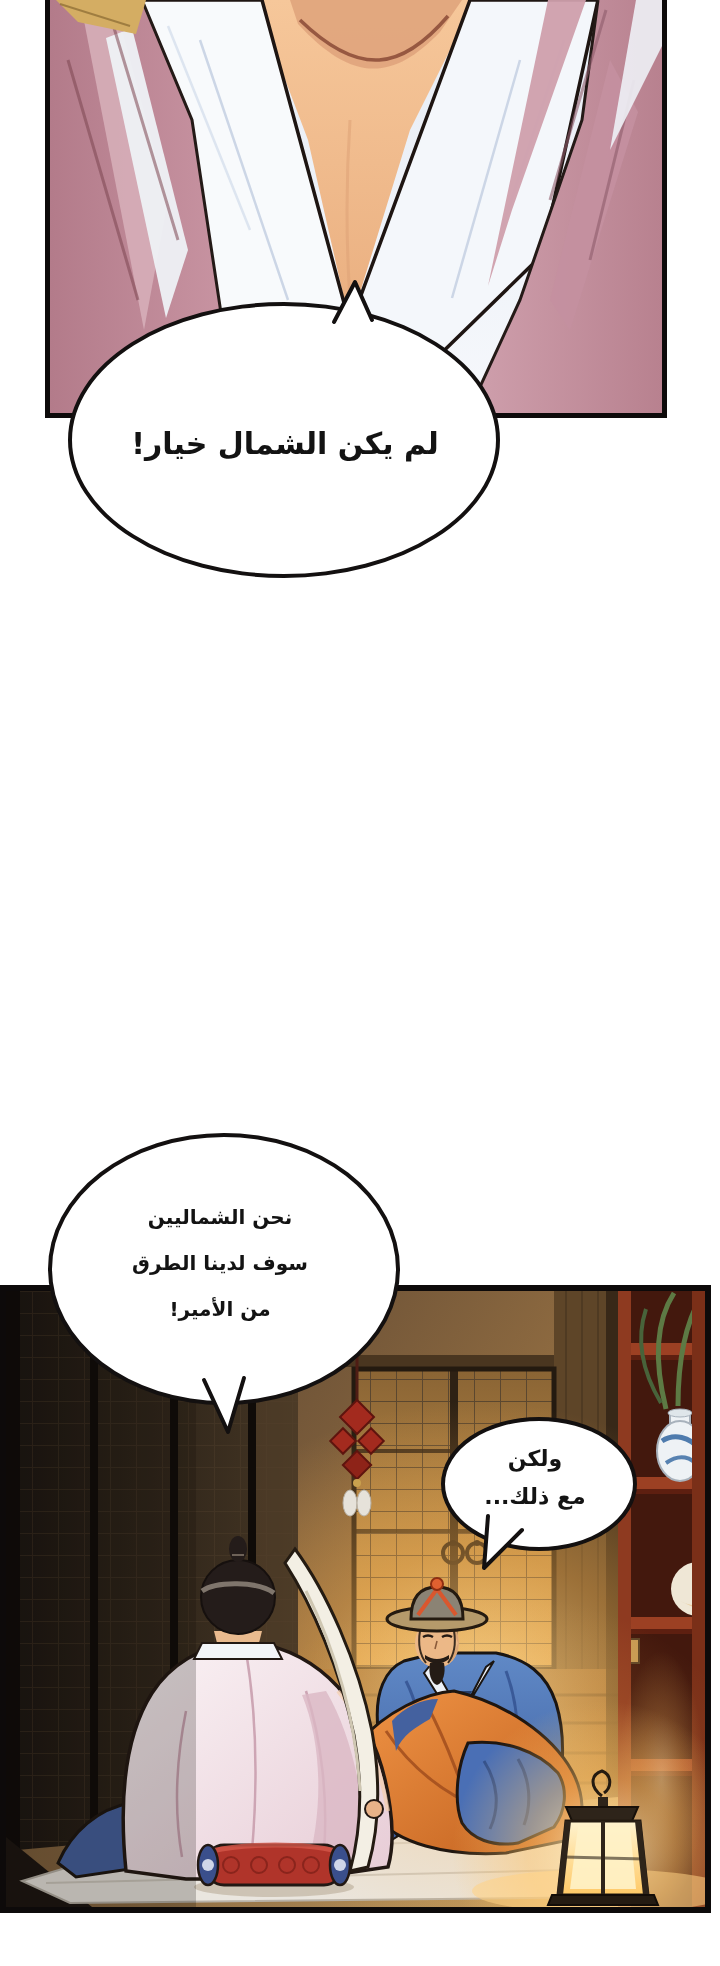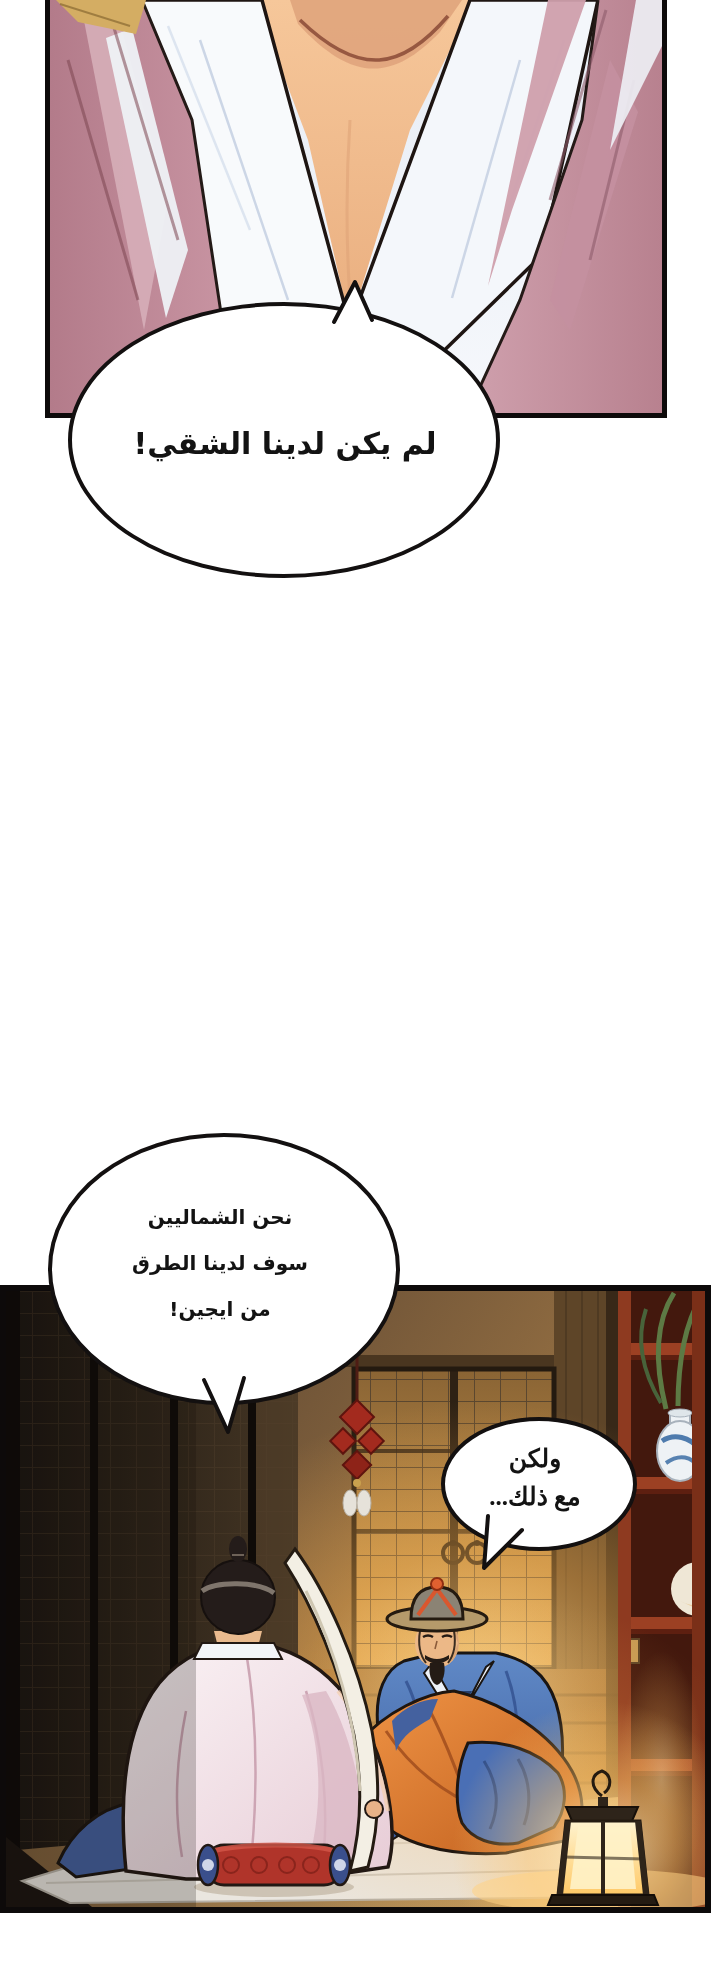--- a/index.html
+++ b/index.html
@@ -15,21 +15,21 @@
   .b2{left:48px;top:1133px;width:344px;height:264px;}
   .b3{left:441px;top:1417px;width:188px;height:126px;}
   .tail{position:absolute;z-index:3;}
   .t1{left:318px;top:274px;}
   .t2{left:188px;top:1368px;}
   .t3{left:468px;top:1502px;}
   .bubble-text{position:absolute;z-index:4;direction:rtl;text-align:center;
                font-weight:bold;color:#131313;}
   .b1t{left:90px;top:420px;width:390px;font-size:30px;line-height:48px;}
   .b2t{left:45px;top:1194px;width:350px;font-size:20px;line-height:46px;}
-  .b3t{left:446px;top:1440px;width:178px;font-size:25px;line-height:38px;font-family:Liberation Serif, serif;}
+  .b3t{left:446px;top:1440px;width:178px;font-size:22px;line-height:38px;}
 </style>
 </head>
 <body>
 
 <div class="page">
 
   <div class="panel panel-top">
     <svg width="612" height="413" viewBox="0 0 612 413">
       <defs>
         <linearGradient id="gTopBg" x1="0" y1="0" x2="0" y2="1">
@@ -316,32 +316,32 @@
       <rect x="0" y="0" width="190" height="616" fill="#120e0a" opacity="0.22"></rect>
     </svg>
   </div>
 
   <div class="bubble b1"></div>
   <svg class="tail t1" width="72" height="56" viewBox="0 0 72 56">
     <path d="M16 48 L37 8 L54 46 Z" fill="#ffffff"></path>
     <path d="M16 48 L37 8 L54 46" fill="none" stroke="#131010" stroke-width="4" stroke-linecap="round" stroke-linejoin="round"></path>
   </svg>
   <div class="bubble-text b1t" dir="rtl">
-    <div>لم يكن لدينا الشقي!</div>
+    <div>لم يكن الشمال خيار!</div>
   </div>
 
   <div class="bubble b2"></div>
   <svg class="tail t2" width="76" height="72" viewBox="0 0 76 72">
     <path d="M16 12 L40 64 L56 10 Z" fill="#ffffff"></path>
     <path d="M16 12 L40 64 L56 10" fill="none" stroke="#131010" stroke-width="4" stroke-linecap="round" stroke-linejoin="round"></path>
   </svg>
   <div class="bubble-text b2t" dir="rtl">
     <div>نحن الشماليين</div>
     <div>سوف لدينا الطرق</div>
-    <div>من ايجين!</div>
+    <div>من الأمير!</div>
   </div>
 
   <div class="bubble b3"></div>
   <svg class="tail t3" width="72" height="76" viewBox="0 0 72 76">
     <path d="M20 14 L16 66 L54 28 Z" fill="#ffffff"></path>
     <path d="M20 14 L16 66 L54 28" fill="none" stroke="#131010" stroke-width="4" stroke-linecap="round" stroke-linejoin="round"></path>
   </svg>
   <div class="bubble-text b3t" dir="rtl">
     <div>ولكن</div>
     <div>مع ذلك...</div>

